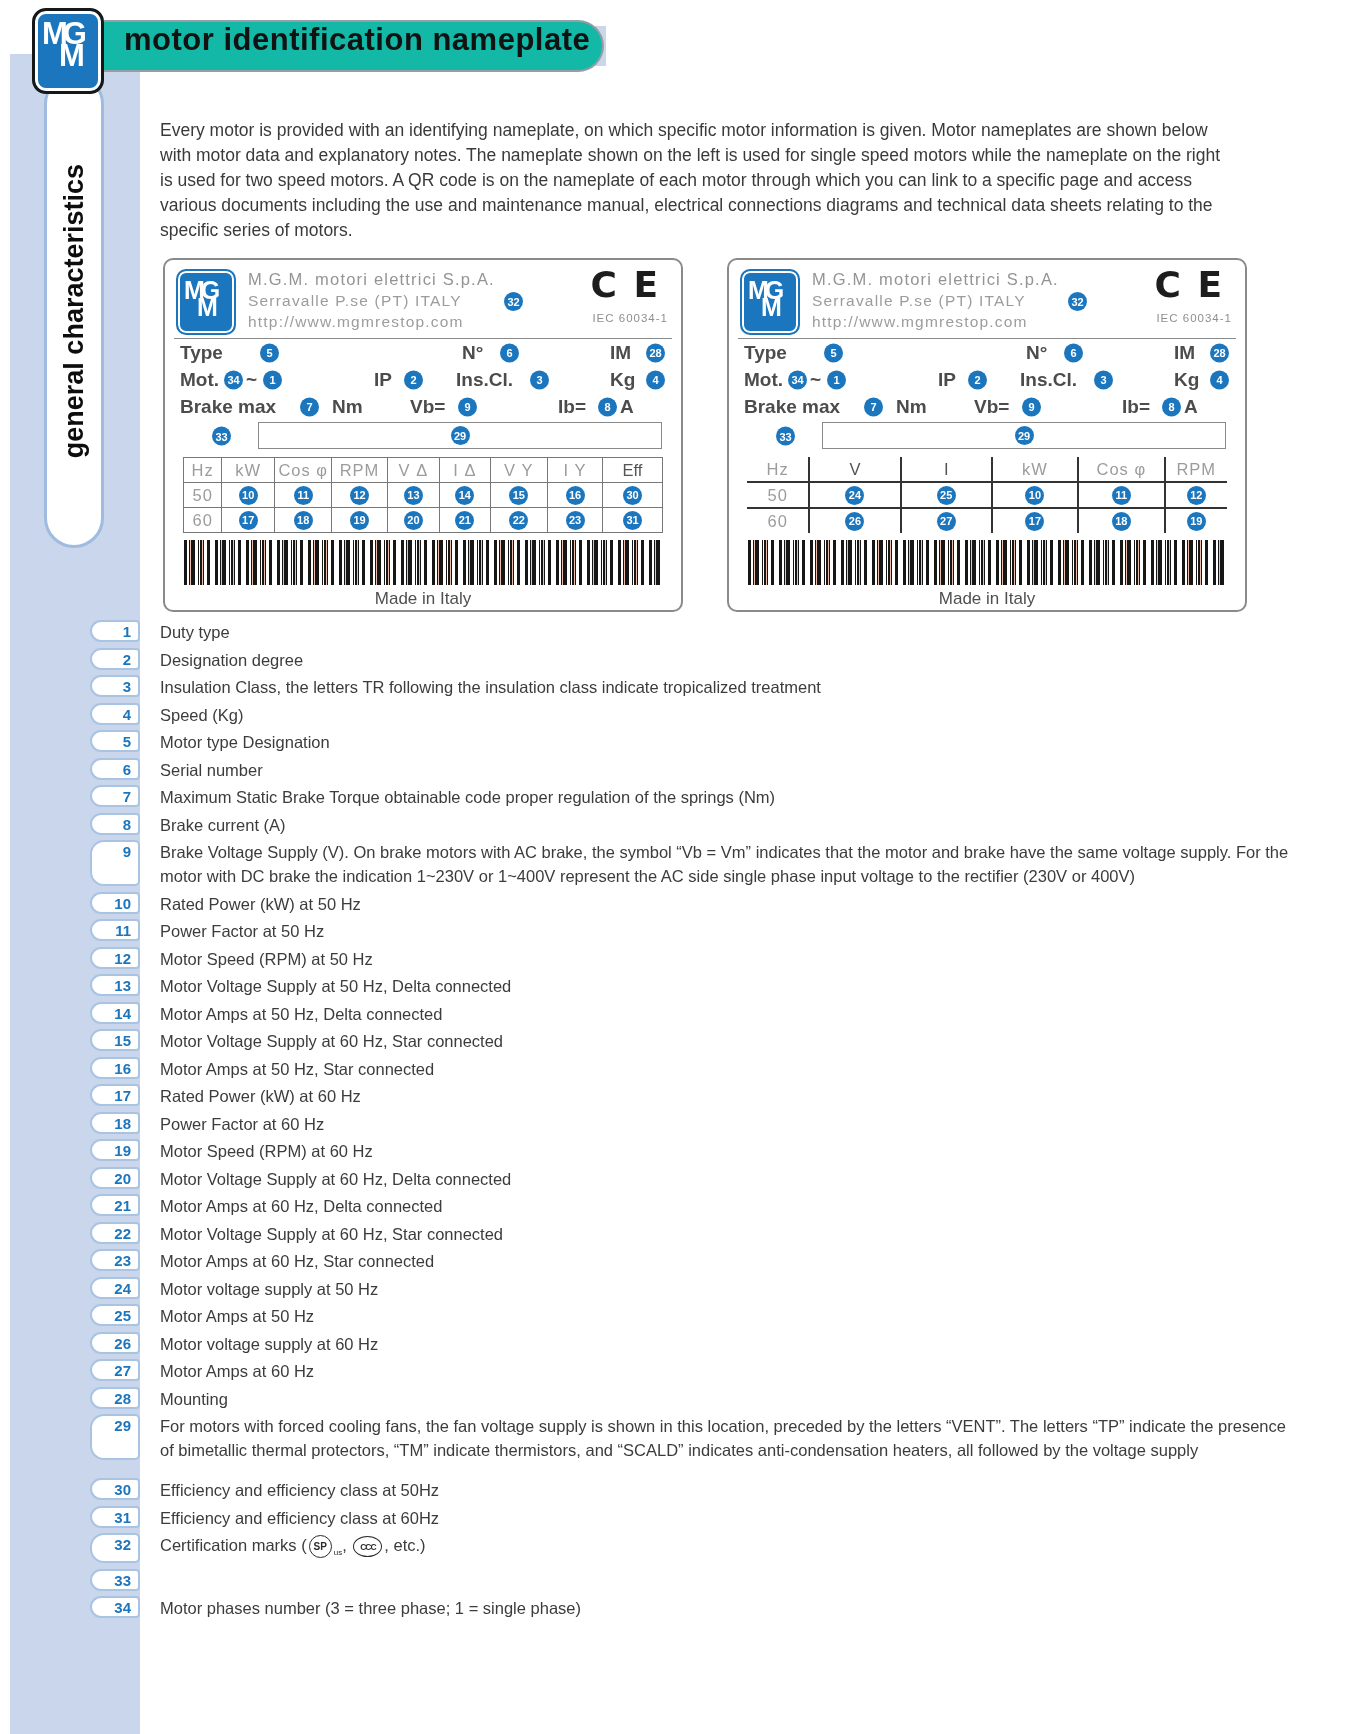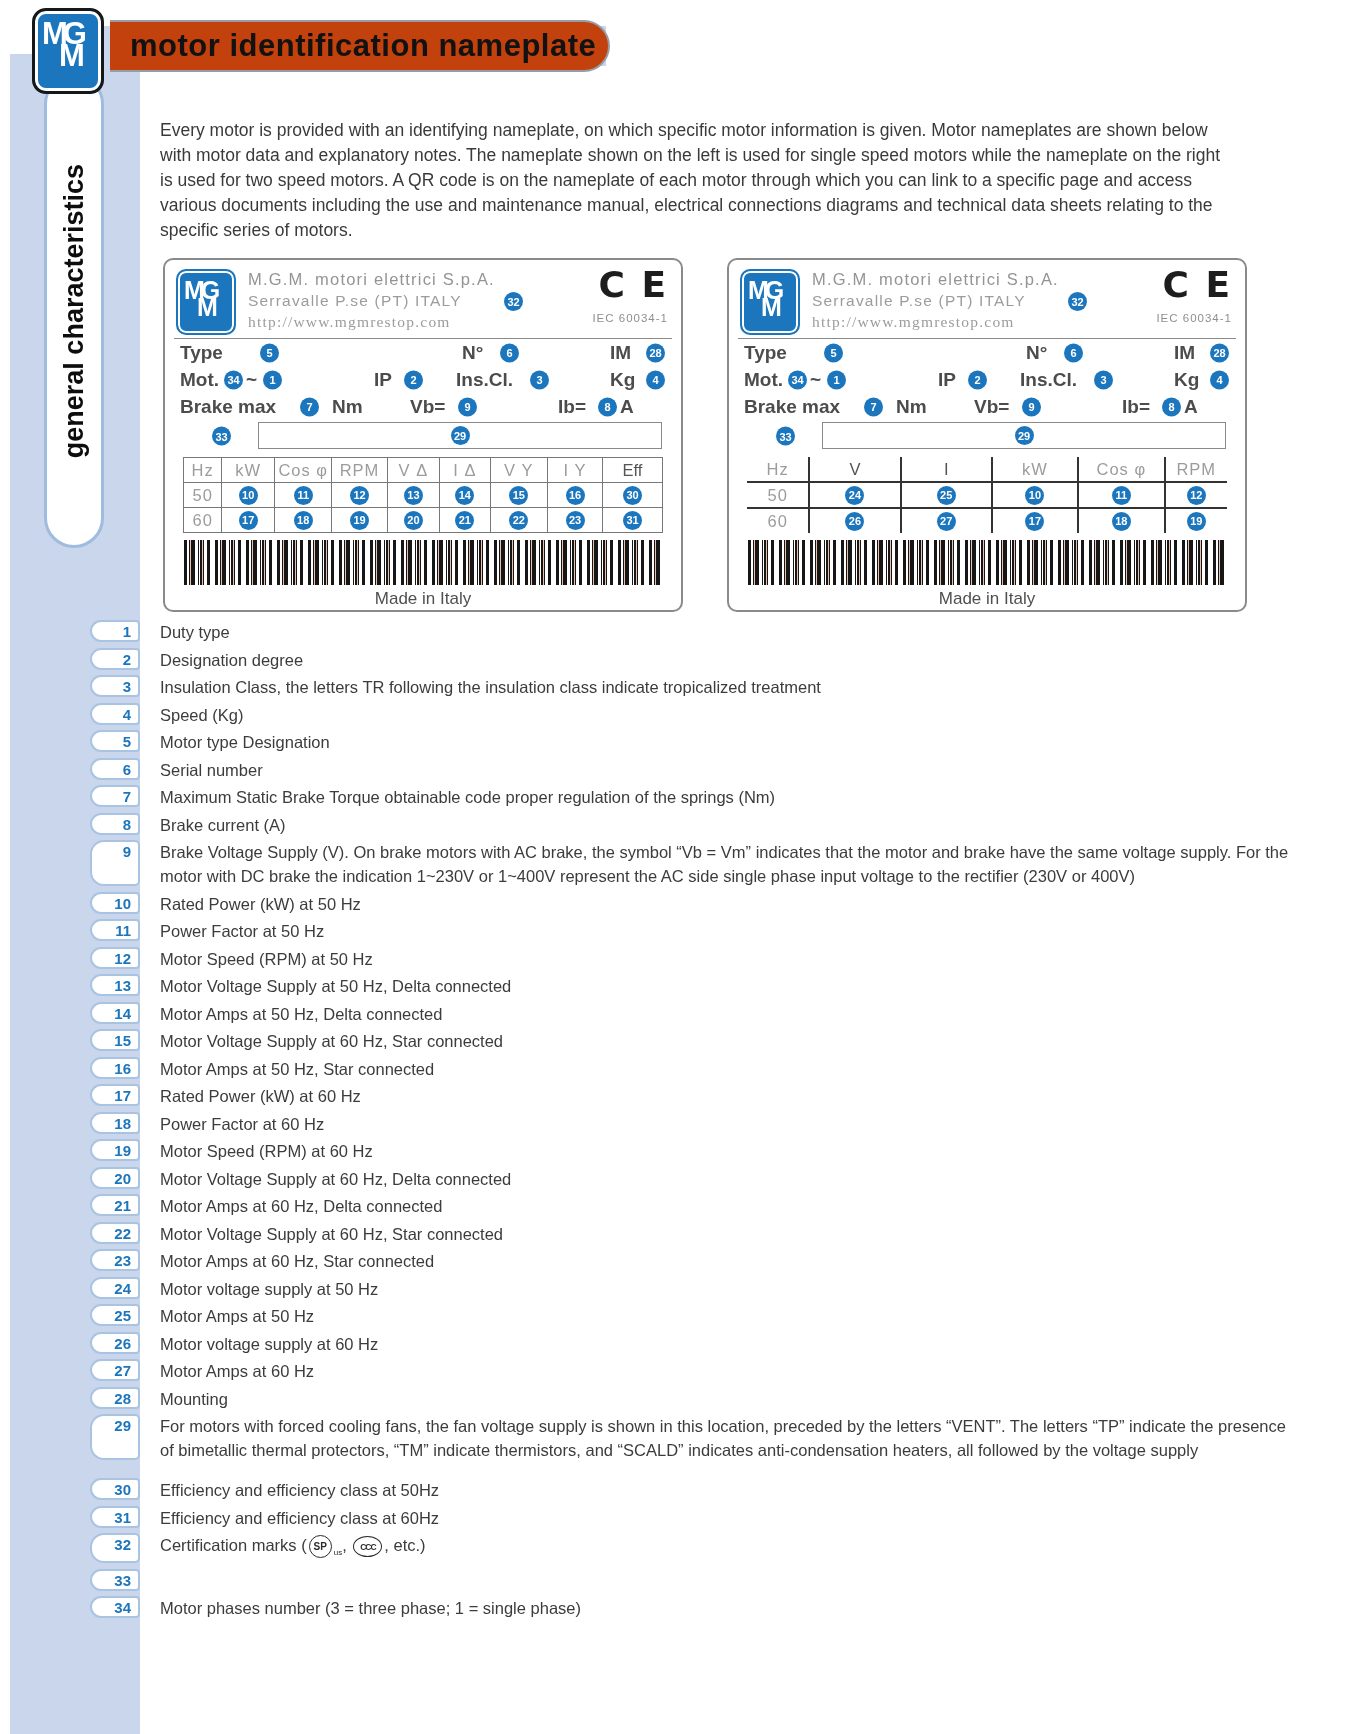--- a/index.html
+++ b/index.html
@@ -4,23 +4,23 @@
 <style>
   html,body{margin:0;padding:0;background:#fff;}
   .page{position:relative;width:1350px;height:1734px;background:#ffffff;overflow:hidden;
         font-family:"Liberation Sans",sans-serif;color:#3d3d3d;}
 
   
   .side-strip{position:absolute;left:10px;top:54px;width:130px;bottom:0;background:#c9d6ec;}
 
   
   .title-band{position:absolute;left:100px;top:26px;width:506px;height:40px;background:#c9d6ec;}
-  .title-pill{position:absolute;left:110px;top:20px;width:478px;height:48px;background:#c2410c;
+  .title-pill{position:absolute;left:104px;top:20px;width:478px;height:48px;background:#14b8a6;
               border:2px solid #969da5;border-left:none;border-radius:0 26px 26px 0;
-              display:flex;align-items:center;padding-left:20px;}
+              display:flex;align-items:flex-start;padding-left:20px;}
   .title-pill h1{margin:0;font-size:31px;font-weight:bold;color:#121212;letter-spacing:.5px;}
   .logo-big{position:absolute;left:32px;top:8px;width:66px;height:80px;background:#1b76bd;
             border:3px solid #15181a;border-radius:14px;box-shadow:inset 0 0 0 3px #fff;
             color:#fff;font-weight:bold;z-index:3;}
   .logo-big .l1{display:block;font-size:31px;line-height:30px;margin:8px 0 0 7px;letter-spacing:-5px;}
   .logo-big .l2{display:block;font-size:31px;line-height:26px;margin:-6px 0 0 24px;}
 
   .side-pill{position:absolute;left:44px;top:74px;width:54px;height:468px;background:#fff;
              border:3px solid #9fbbdf;border-radius:30px;display:flex;align-items:center;justify-content:center;z-index:2;}
   .side-pill span{writing-mode:vertical-rl;transform:rotate(180deg);font-size:27px;font-weight:bold;color:#0d0d0d;white-space:nowrap;}
@@ -32,22 +32,22 @@
          background:#fff;box-sizing:border-box;padding:6px 9px;}
   .plate.left{left:163px;} .plate.right{left:727px;}
   .p-head{position:relative;height:72px;border-bottom:1.5px solid #8a8a8a;}
   .p-logo{position:absolute;left:2px;top:3px;width:56px;height:62px;background:#1b76bd;border:2px solid #1b76bd;
           border-radius:10px;box-shadow:inset 0 0 0 2px #fff;color:#fff;font-weight:bold;}
   .p-logo .l1{display:block;font-size:25px;line-height:24px;margin:7px 0 0 6px;letter-spacing:-4px;}
   .p-logo .l2{display:block;font-size:25px;line-height:20px;margin:-5px 0 0 19px;}
   .p-co{position:absolute;left:74px;top:2px;color:#9c9c9c;letter-spacing:1.2px;}
   .p-co .c1{display:block;font-size:16.5px;line-height:22px;color:#949494;}
   .p-co .c2{display:block;font-size:15.5px;line-height:21px;}
-  .p-co .c3{display:block;font-size:15.5px;line-height:21px;font-family:Liberation Serif, serif;}
-  .ce{position:absolute;right:4px;top:-2px;font-family:"DejaVu Sans",sans-serif;font-size:36px;font-weight:bold;color:#1d1d1d;letter-spacing:2px;}
+  .p-co .c3{display:block;font-size:15.5px;line-height:21px;}
+  .ce{position:absolute;right:12px;top:-2px;font-family:"DejaVu Sans",sans-serif;font-size:36px;font-weight:bold;color:#1d1d1d;letter-spacing:2px;}
   .iec{position:absolute;right:4px;top:46px;font-size:11.5px;color:#8f8f8f;letter-spacing:1px;}
 
   .f-row{position:relative;height:27px;}
   .f-row .lab{position:absolute;top:50%;transform:translateY(-50%);font-size:19px;font-weight:bold;color:#4c4c4c;white-space:nowrap;}
   .b{display:inline-flex;width:19px;height:19px;border-radius:50%;background:#1b76bd;color:#fff;
      font-size:11px;font-weight:bold;align-items:center;justify-content:center;vertical-align:middle;}
   .f-row .b{position:absolute;top:50%;transform:translateY(-50%);}
   .box-row{position:relative;height:32px;}
   .box-row .b33{position:absolute;left:38px;top:50%;transform:translateY(-50%);}
   .vent-box{position:absolute;left:84px;right:10px;top:2px;height:25px;border:1.5px solid #8a8a8a;

